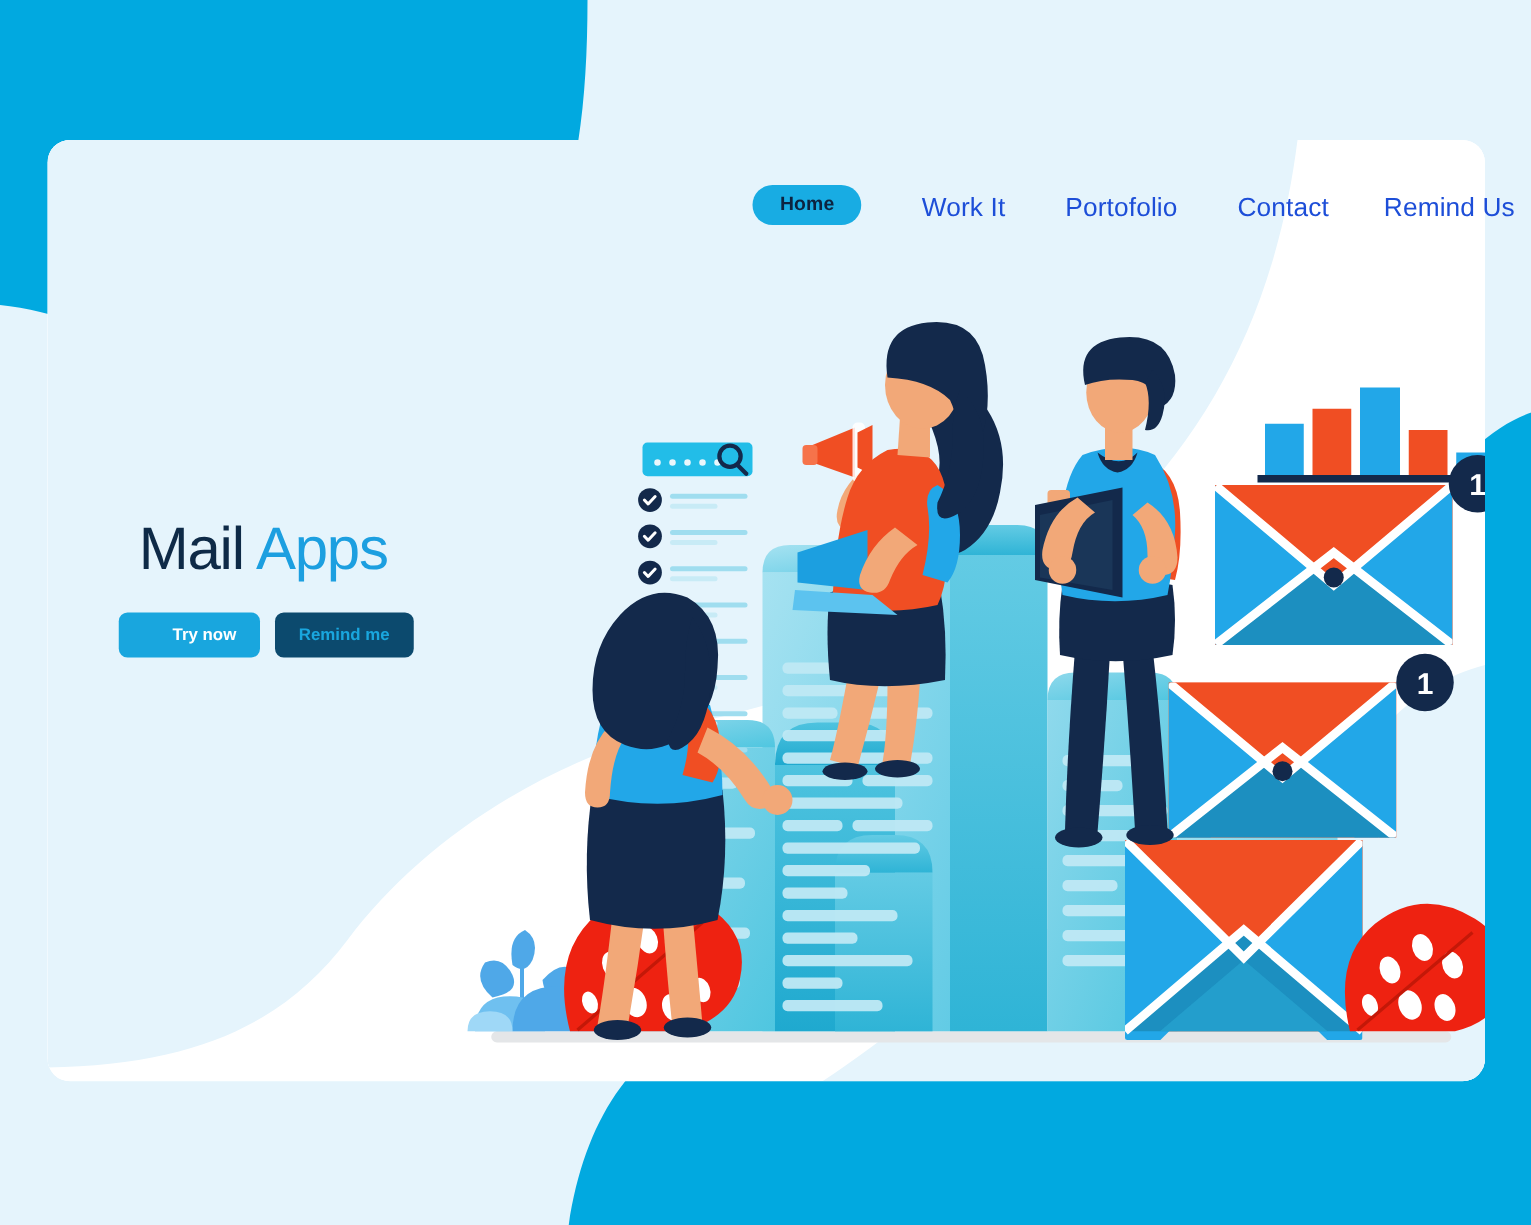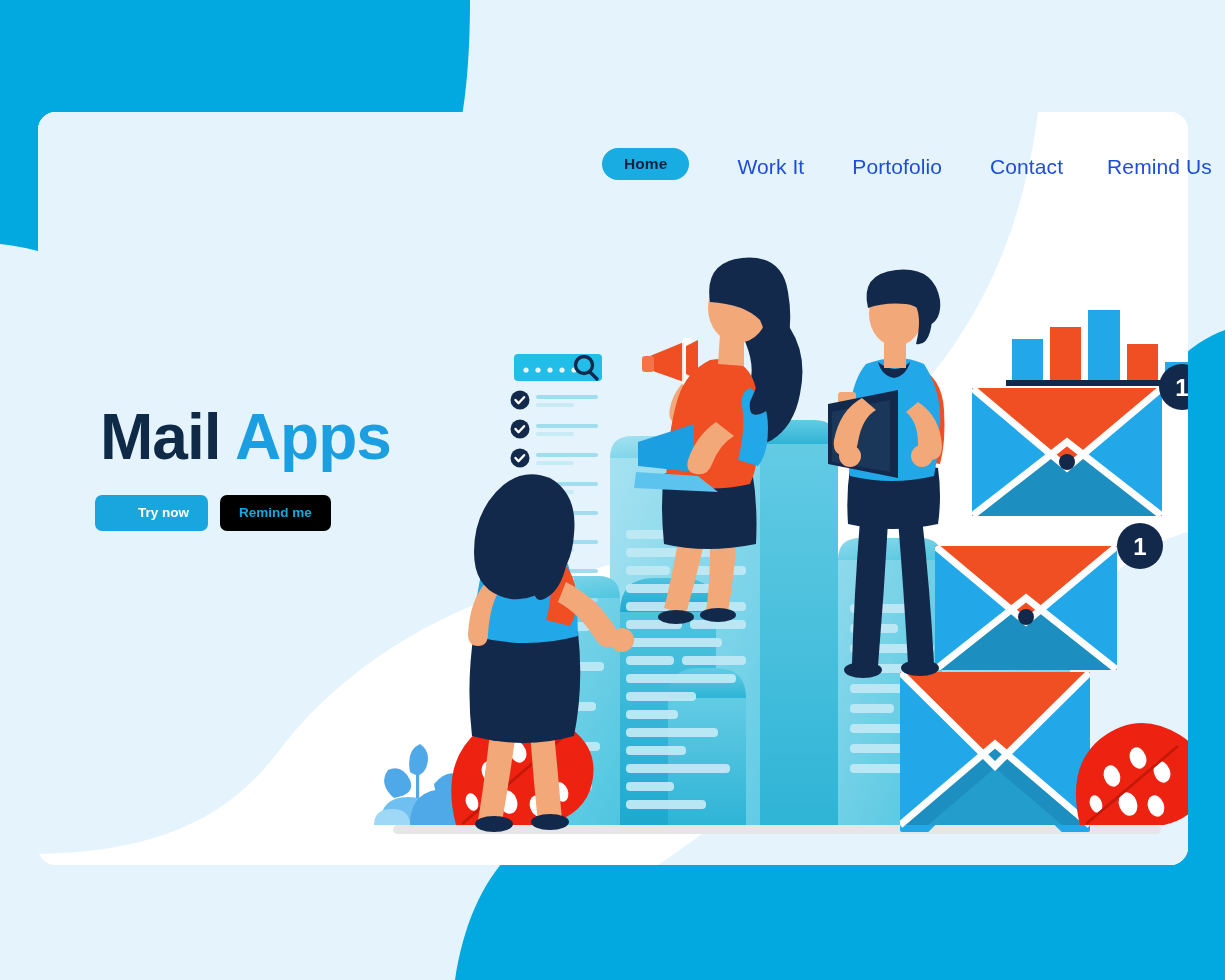--- a/index.html
+++ b/index.html
@@ -29,35 +29,35 @@
   .nav-pill{
     background:#18ACE3;color:#0C2340;border-radius:16px;
     padding:7px 22px;font-weight:600;font-size:15.5px;
   }
   .nav-gap{width:48px;}
   .nav-gap-s{width:44px;}
 
   
   .hero{position:absolute;left:95px;top:400px;width:330px;}
   .hero h1{
-    margin:5px;font-size:64px;line-height:1.0;font-weight:700;
+    margin:16px;font-size:48px;line-height:1.0;font-weight:400;
     letter-spacing:-1px;color:#0E2A47;
   }
   .hero h1 .accent{color:#1C9FE0;}
   .hero p{
     margin:16px 0 0 0;font-size:14.6px;line-height:1.52;
     color:#8A9099;max-width:235px;
   }
   .btn-row{margin-top:26px;display:flex;align-items:center;gap:12px;}
   .btn{
     border:none;border-radius:7px;font-size:13.5px;font-weight:700;
     padding:11px 19px;cursor:pointer;font-family:inherit;line-height:1;
   }
   .btn-primary{background:#19A6DE;color:#FFFFFF;padding-left:43px;}
-  .btn-ghost{background:#000000;color:#19A6DE;}
+  .btn-ghost{background:#0c4a6e;color:#19A6DE;}
 
   
   .illo{position:absolute;left:0px;top:0px;width:1150px;height:753px;}
 </style>
 </head>
 <body>
 
 <div class="stage">
 
   <svg class="bg-svg" viewBox="0 0 1225 980" preserveAspectRatio="none">

